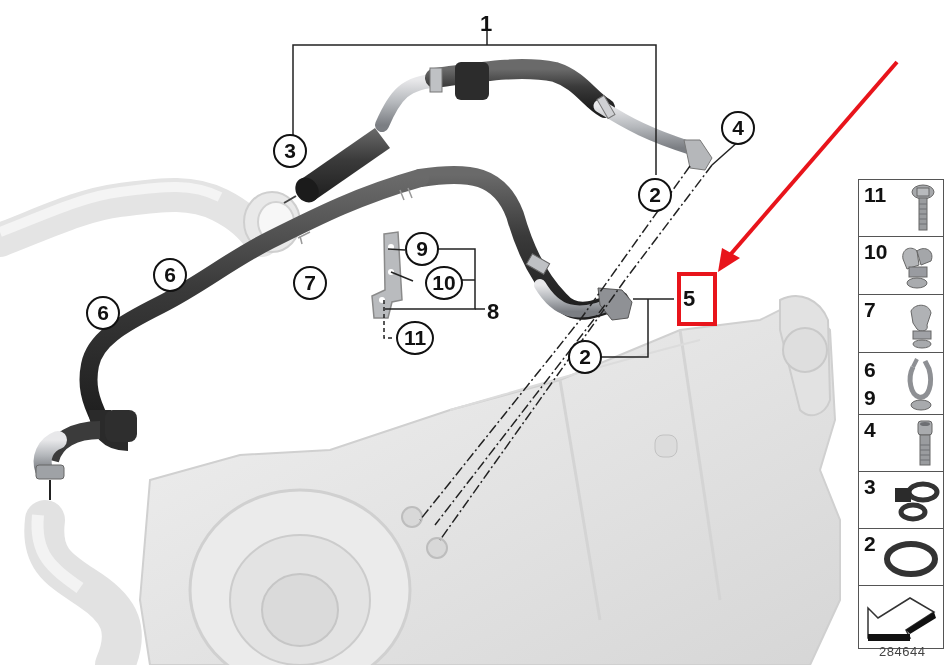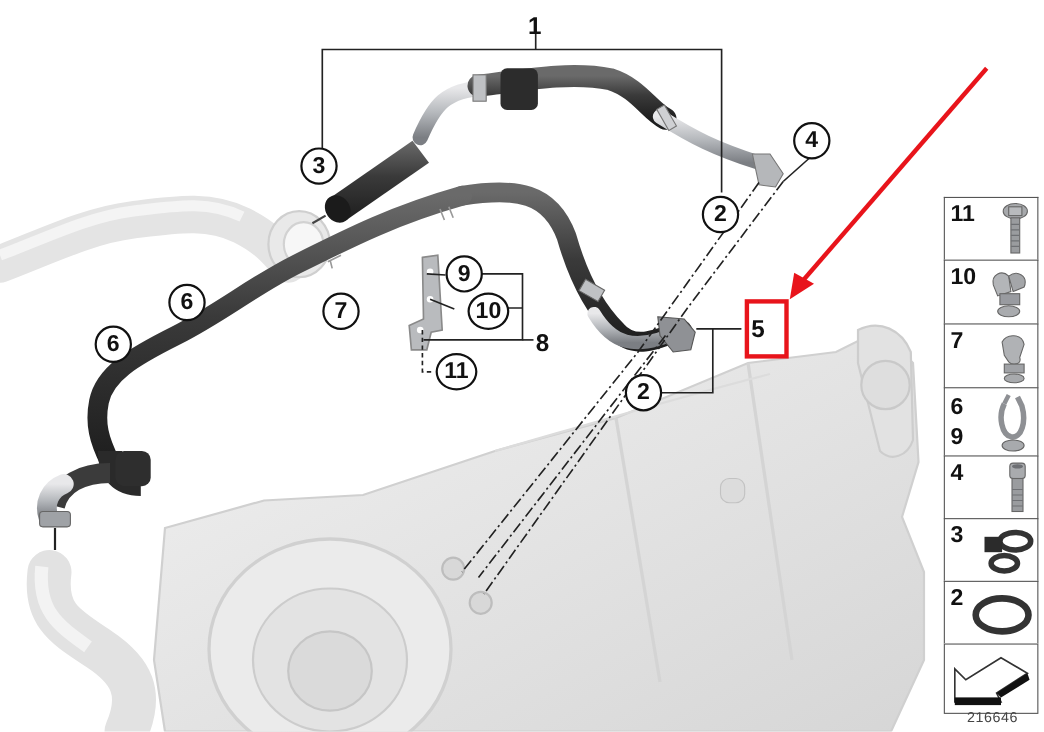--- a/index.html
+++ b/index.html
@@ -222,14 +222,14 @@
     </div>
     <div class="legend-cell" style="height:64px;">
       <svg class="legend-icon" width="76" height="52" viewBox="0 0 76 52" style="left:5px;top:6px;">
         <polygon points="4,16 14,26 46,6 70,20 42,38 46,46 4,46" fill="#fff" stroke="#333" stroke-width="1.5"></polygon>
         <polygon points="70,20 72,26 46,42 42,38" fill="#111"></polygon>
         <rect x="4" y="42" width="42" height="7" fill="#111"></rect>
       </svg>
     </div>
   </div>
 
-  <div class="diagram-id">216646</div>
+  <div class="diagram-id">284644</div>
 </div>
 
 </body></html>

